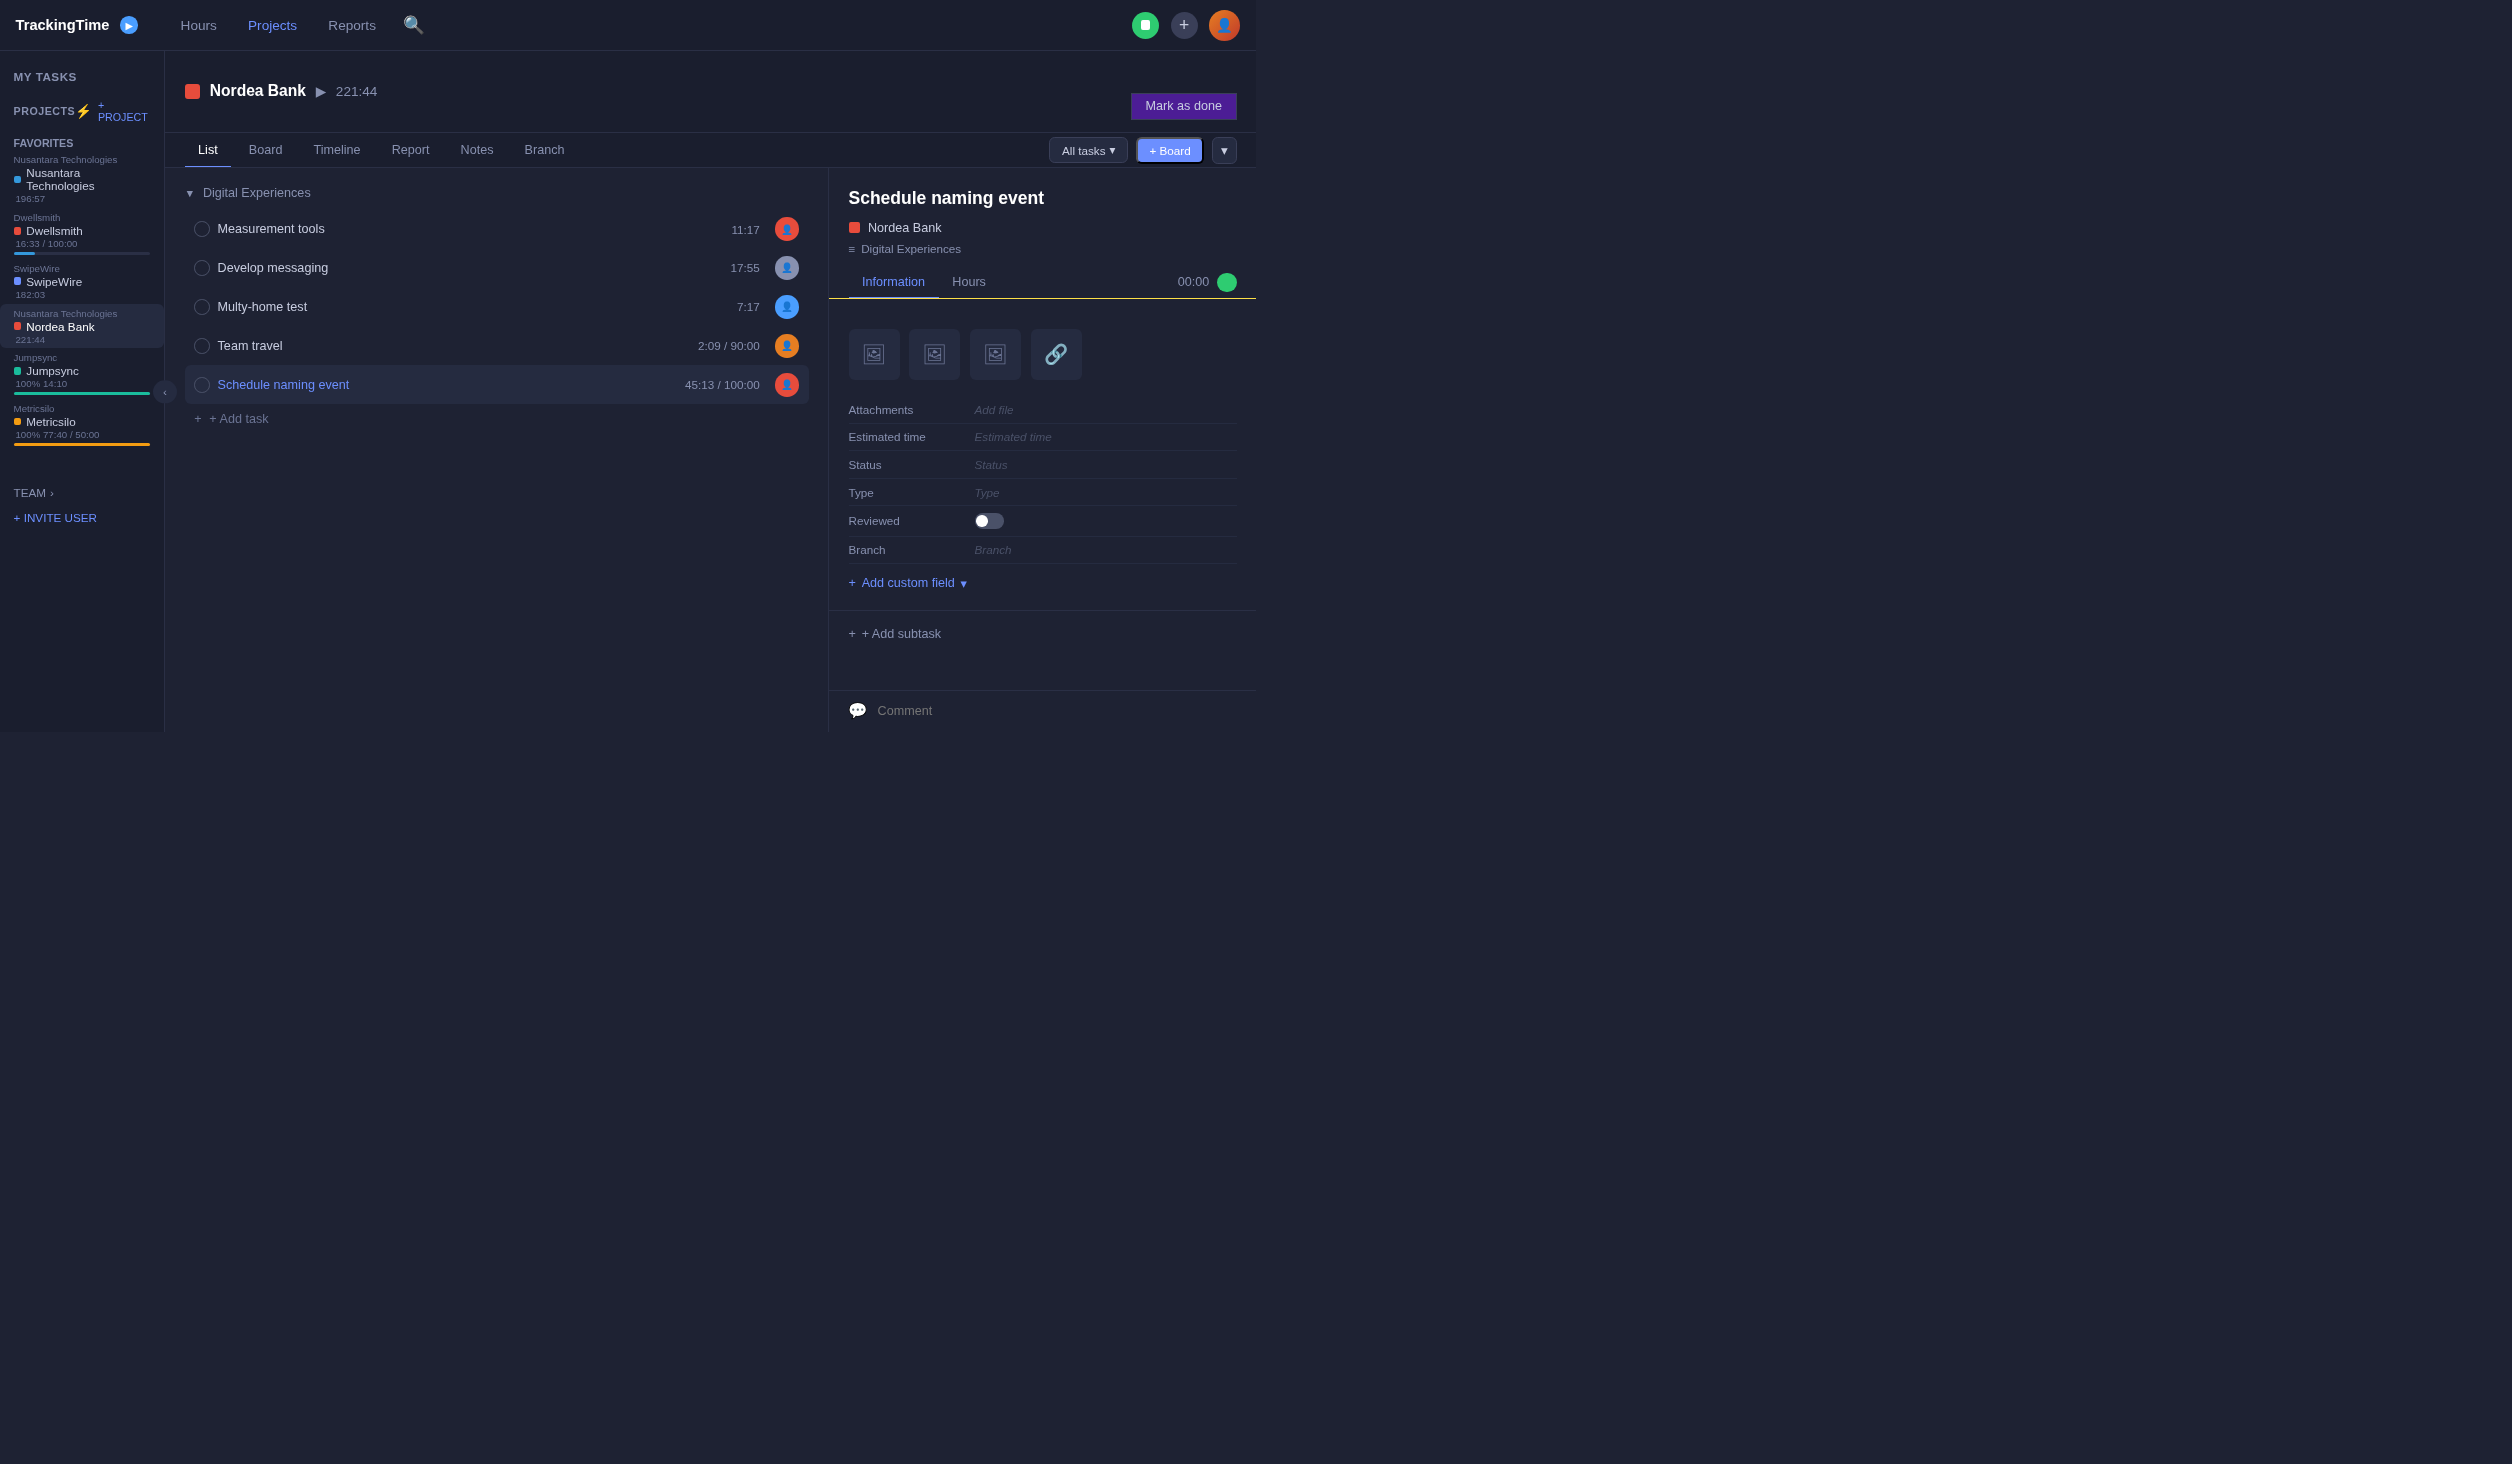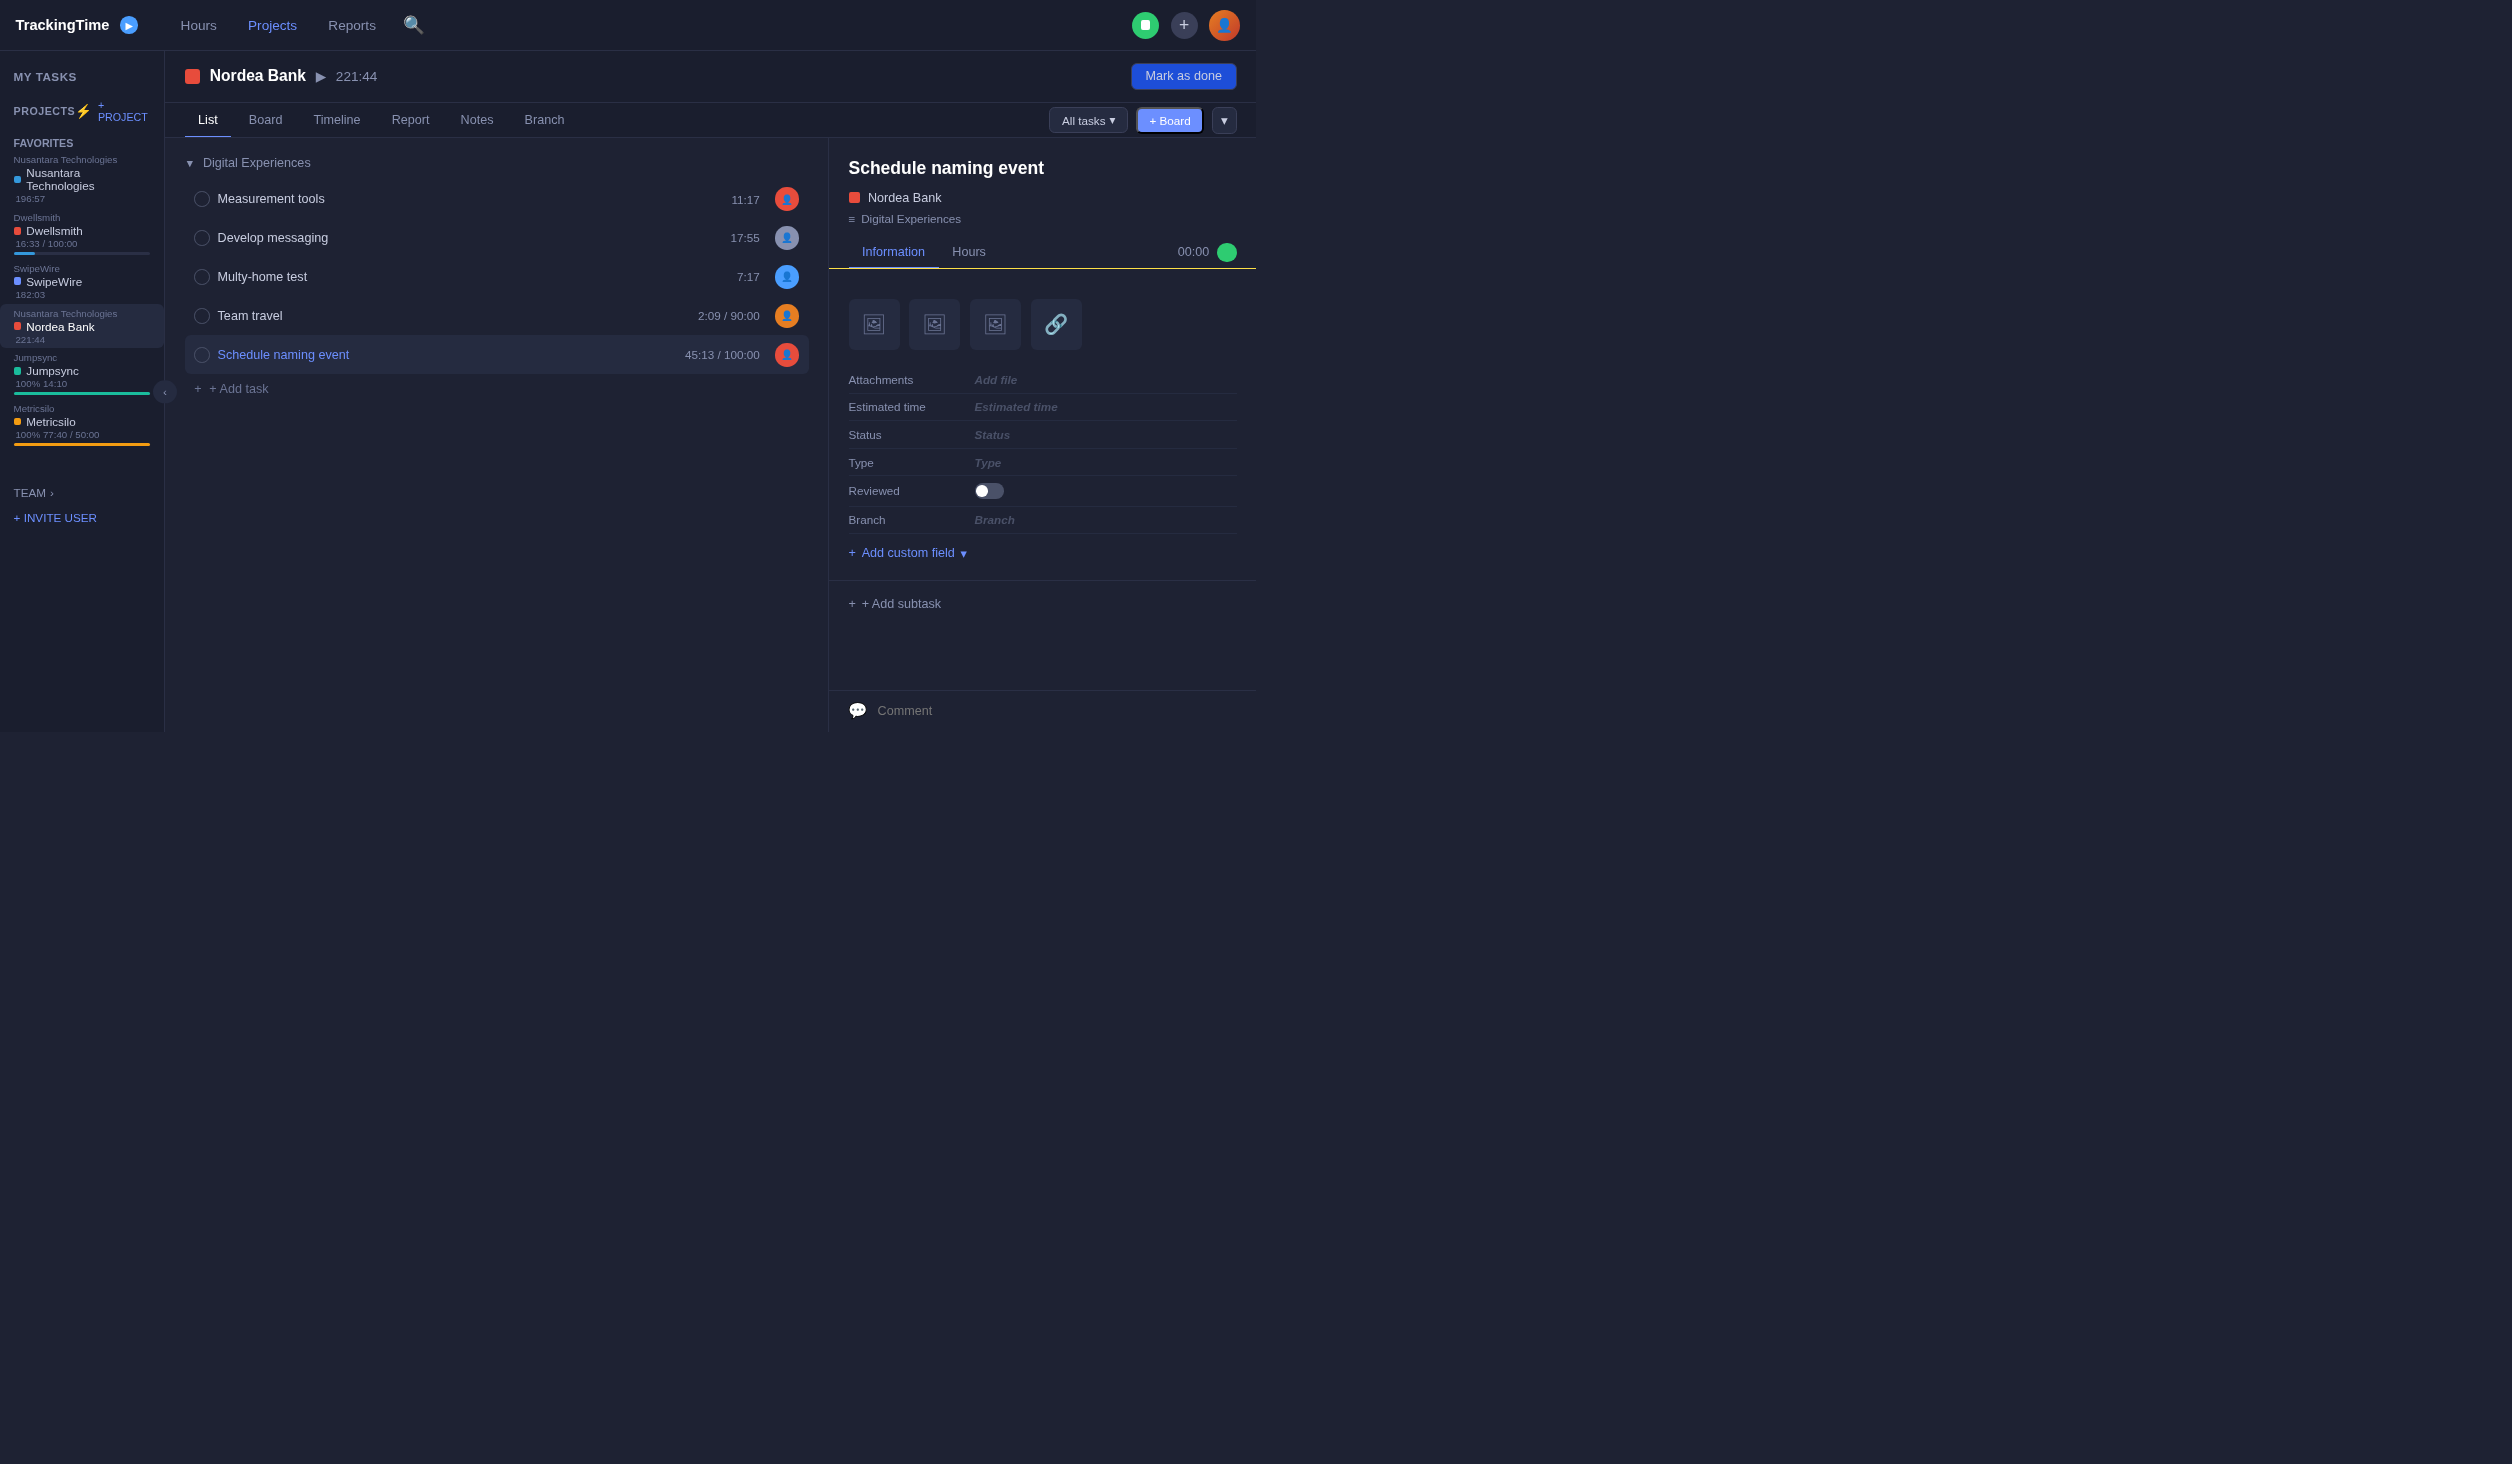--- a/index.html
+++ b/index.html
@@ -48,21 +48,21 @@
 
     
     .content-area { flex: 1; display: flex; flex-direction: column; overflow: hidden; }
 
     
     .project-header { display: flex; align-items: center; padding: 11.7px 19.5px; border-bottom: 1px solid #2a2f45; background: #1a1e2e; gap: 9.7px; }
     .project-header-icon { width: 15.6px; height: 15.6px; background: #e74c3c; border-radius: 2.9px; flex-shrink: 0; }
     .project-header-name { font-size: 15.6px; font-weight: 600; color: #fff; }
     .project-header-play { color: #8891b0; cursor: pointer; font-size: 13.6px; }
     .project-header-time { font-size: 13.6px; color: #8891b0; }
-    .mark-done-btn { margin-left: auto; background: #1d4ed8; border: 1px solid #3a3f58; color: #c8cde0; padding: 5.8px 13.6px; border-radius: 6px; cursor: pointer; font-size: 12.6px; }
+    .mark-done-btn { margin-left: auto; background: #4c1d95; border: 1px solid #3a3f58; color: #c8cde0; padding: 5.8px 13.6px; border-radius: 0; cursor: pointer; font-size: 12.6px; margin-top: 30px; }
 
     
     .tabs-bar { display: flex; align-items: center; padding: 0 19.5px; border-bottom: 1px solid #2a2f45; background: #1a1e2e; gap: 3.9px; }
     .tab { padding: 9.7px 13.6px; font-size: 12.6px; color: #8891b0; cursor: pointer; border-bottom: 1.9px solid transparent; }
     .tab.active { color: #fff; border-bottom-color: #6c8fff; }
     .tab-actions { margin-left: auto; display: flex; align-items: center; gap: 7.8px; }
     .all-tasks-btn { background: #252b40; border: 1px solid #3a3f58; color: #c8cde0; padding: 4.9px 11.7px; border-radius: 5.8px; cursor: pointer; font-size: 11.7px; display: flex; align-items: center; gap: 3.9px; }
     .add-task-btn { background: #6c8fff; color: #fff; padding: 4.9px 11.7px; border-radius: 5.8px; cursor: pointer; font-size: 11.7px; display: flex; align-items: center; gap: 3.9px; }
     .more-btn { background: #252b40; border: 1px solid #3a3f58; color: #c8cde0; padding: 4.9px 7.8px; border-radius: 5.8px; cursor: pointer; }
 
@@ -99,21 +99,21 @@
     .detail-timer-btn { width: 19.5px; height: 19.5px; background: #2ecc71; border-radius: 50%; cursor: pointer; }
 
     
     .attachments-area { padding: 7.8px 19.5px 15.6px; display: flex; gap: 9.7px; }
     .attachment-placeholder { width: 51px; height: 51px; background: #252b40; border-radius: 5.8px; display: flex; align-items: center; justify-content: center; color: #6b7494; font-size: 19.5px; cursor: pointer; }
 
     
     .field-rows { padding: 0 19.5px; }
     .field-row { display: flex; align-items: center; padding: 6.8px 0; border-bottom: 1px solid #252b40; }
     .field-label { width: 126px; font-size: 11.7px; color: #8891b0; flex-shrink: 0; }
-    .field-value { font-size: 11.7px; color: #4a5168; font-style: italic; flex: 1; font-weight: bold; }
+    .field-value { font-size: 11.7px; color: #4a5168; font-style: italic; flex: 1; }
     .toggle-off { width: 29px; height: 15.6px; background: #4a5168; border-radius: 7.8px; position: relative; cursor: pointer; }
     .toggle-off::after { content: ''; position: absolute; width: 11.7px; height: 11.7px; background: #fff; border-radius: 50%; top: 1.9px; left: 1.9px; }
 
     
     .add-custom-field { display: flex; align-items: center; gap: 5.8px; padding: 11.7px 19.5px; color: #6c8fff; cursor: pointer; font-size: 12.6px; }
 
     
     .add-subtask { display: flex; align-items: center; gap: 5.8px; padding: 15.6px 19.5px; color: #8891b0; cursor: pointer; font-size: 12.6px; border-top: 1px solid #2a2f45; margin-top: 7.8px; }
 
     

